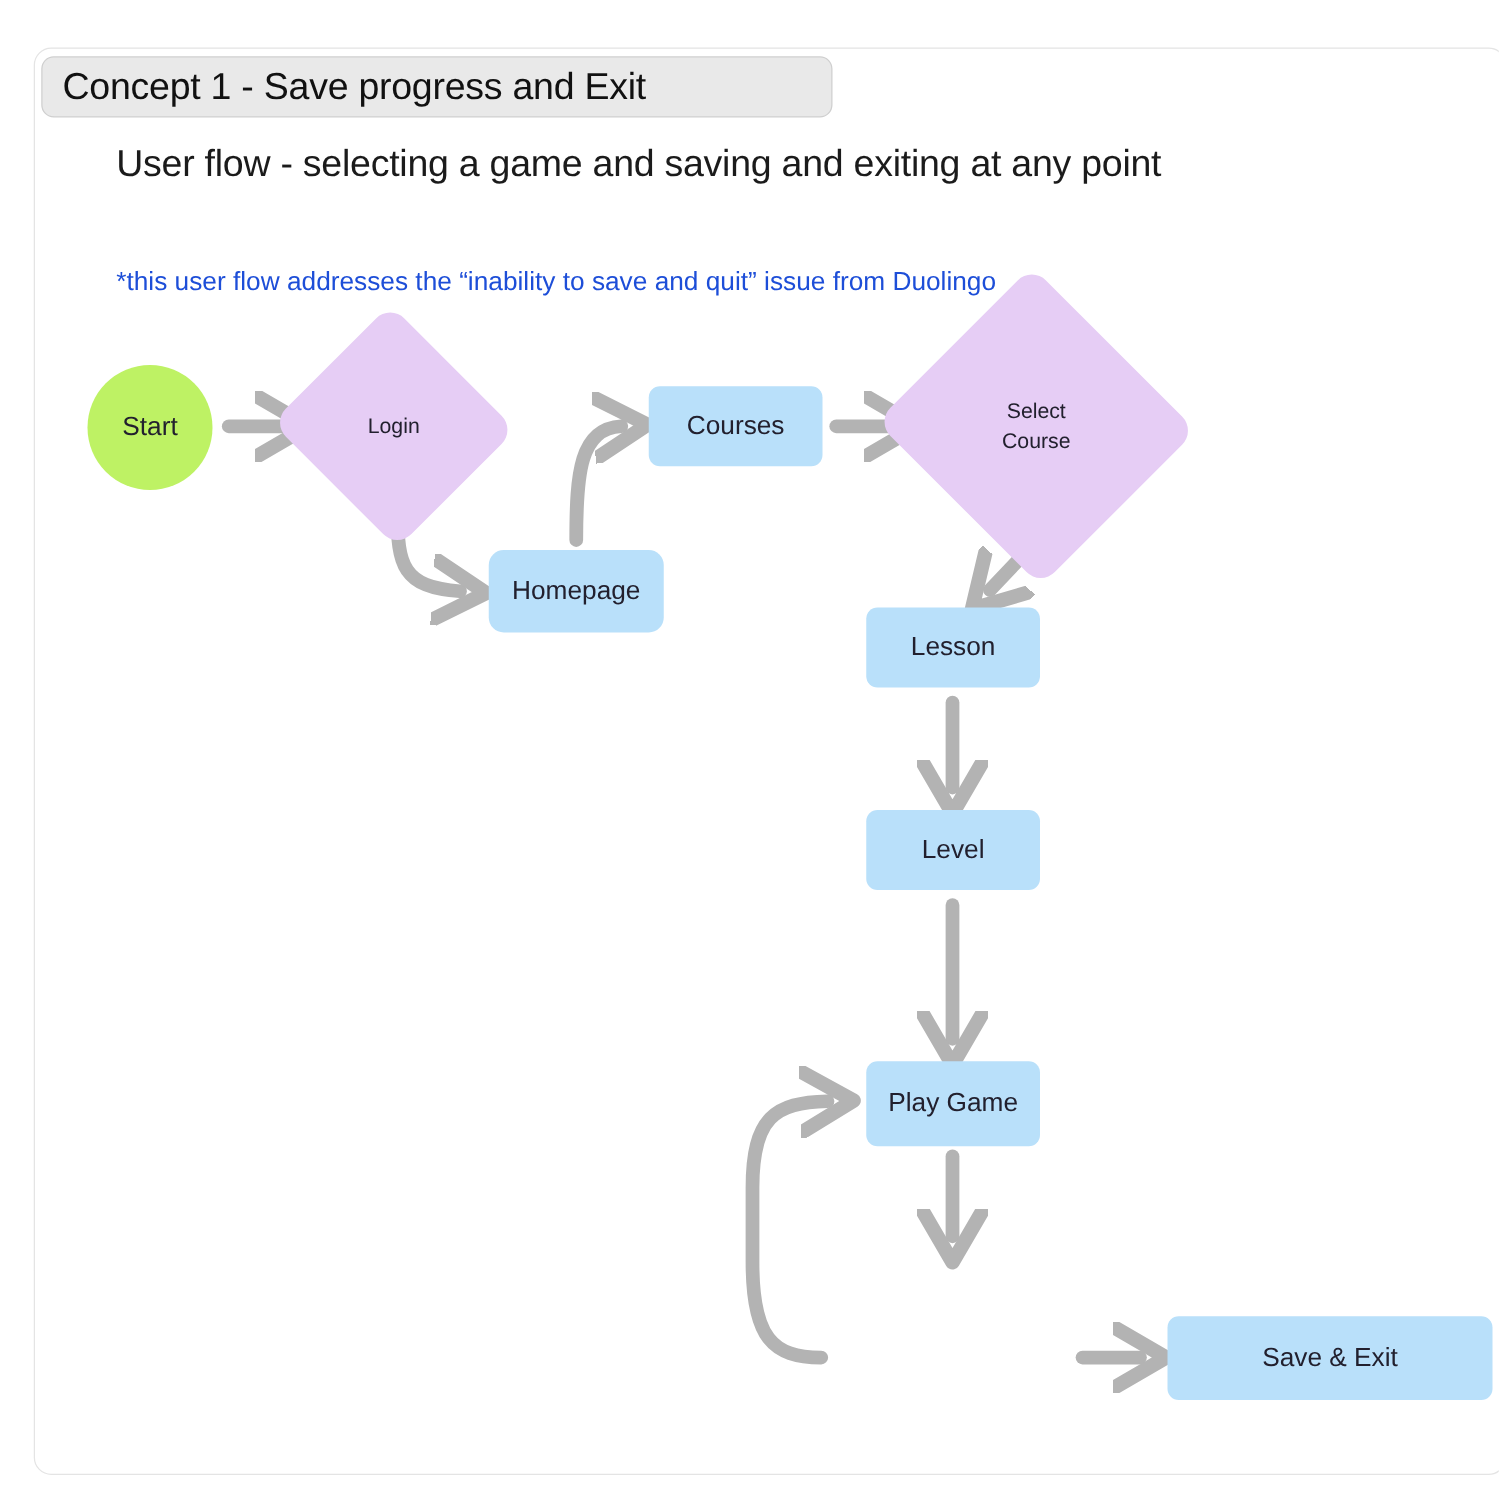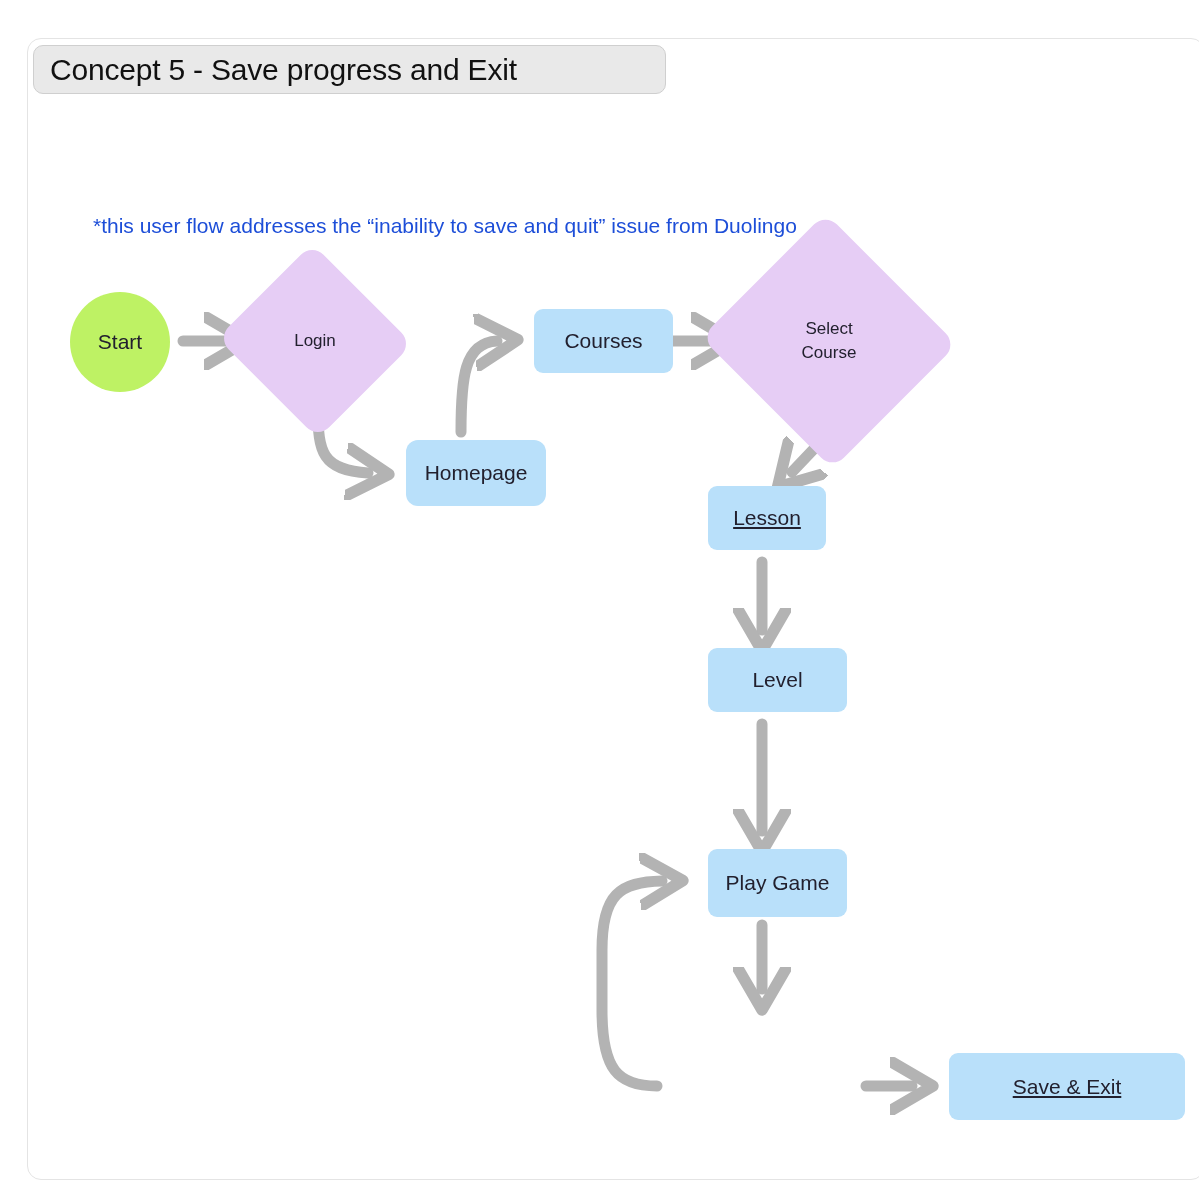--- a/index.html
+++ b/index.html
@@ -69,21 +69,20 @@
   }
   .node.circle{
     background:#bef264;
     border-radius:50%;
     font-size:21px;
   }
   .node.box{
     background:#b9e0fa;
     border-radius:9px;
     font-size:21px;
-    margin-left:15px;
   }
   .node.diamond{
     background:transparent;
     font-size:17px;
     line-height:24px;
   }
   .diamond-shape{
     position:absolute;
     left:0;top:0;width:100%;height:100%;
     background:#e6cdf5;
@@ -106,23 +105,24 @@
   }
 </style>
 </head>
 <body>
 
 <div id="canvas">
 
   <div class="card"></div>
 
   <div class="tab">
-    <span class="tab-label">Concept 5 - Save progress and Exit</span>
+    <span class="tab-label">Concept 1 - Save progress and Exit</span>
   </div>
 
+  <div class="heading">User flow - selecting a game and saving and exiting at any point</div>
   <div class="note">*this user flow addresses the “inability to save and quit” issue from Duolingo</div>
 
   <svg class="arrows" viewBox="0 0 1199 1199" xmlns="http://www.w3.org/2000/svg">
     <defs>
       <marker id="ah" markerWidth="5.2" markerHeight="5.2" refX="2.0" refY="2.6" orient="auto" markerUnits="strokeWidth">
         <path d="M0.2,0.45 L3.9,2.6 L0.2,4.75" fill="none" stroke="#b3b3b3" stroke-width="1.05" stroke-linecap="round" stroke-linejoin="round"></path>
       </marker>
     </defs>
     <g fill="none" stroke="#b3b3b3" stroke-width="11" stroke-linecap="round" stroke-linejoin="round">
 
@@ -164,30 +164,30 @@
   <div class="node box" style="left:519px;top:309px;width:139px;height:64px;">
     <span>Courses</span>
   </div>
 
   <div class="node diamond" style="left:736px;top:253px;width:186px;height:176px;">
     <span class="diamond-shape"></span>
     <span class="diamond-label">Select
 Course</span>
   </div>
 
-  <div class="node box" style="left:693px;top:486px;width:118px;height:64px;text-decoration:underline;">
+  <div class="node box" style="left:693px;top:486px;width:139px;height:64px;">
     <span>Lesson</span>
   </div>
 
   <div class="node box" style="left:693px;top:648px;width:139px;height:64px;">
     <span>Level</span>
   </div>
 
   <div class="node box" style="left:693px;top:849px;width:139px;height:68px;">
     <span>Play Game</span>
   </div>
 
 
-  <div class="node box" style="left:934px;top:1053px;width:236px;height:67px;text-decoration:underline;">
+  <div class="node box" style="left:934px;top:1053px;width:260px;height:67px;">
     <span>Save &amp; Exit</span>
   </div>
 
 </div>
 
 </body></html>

